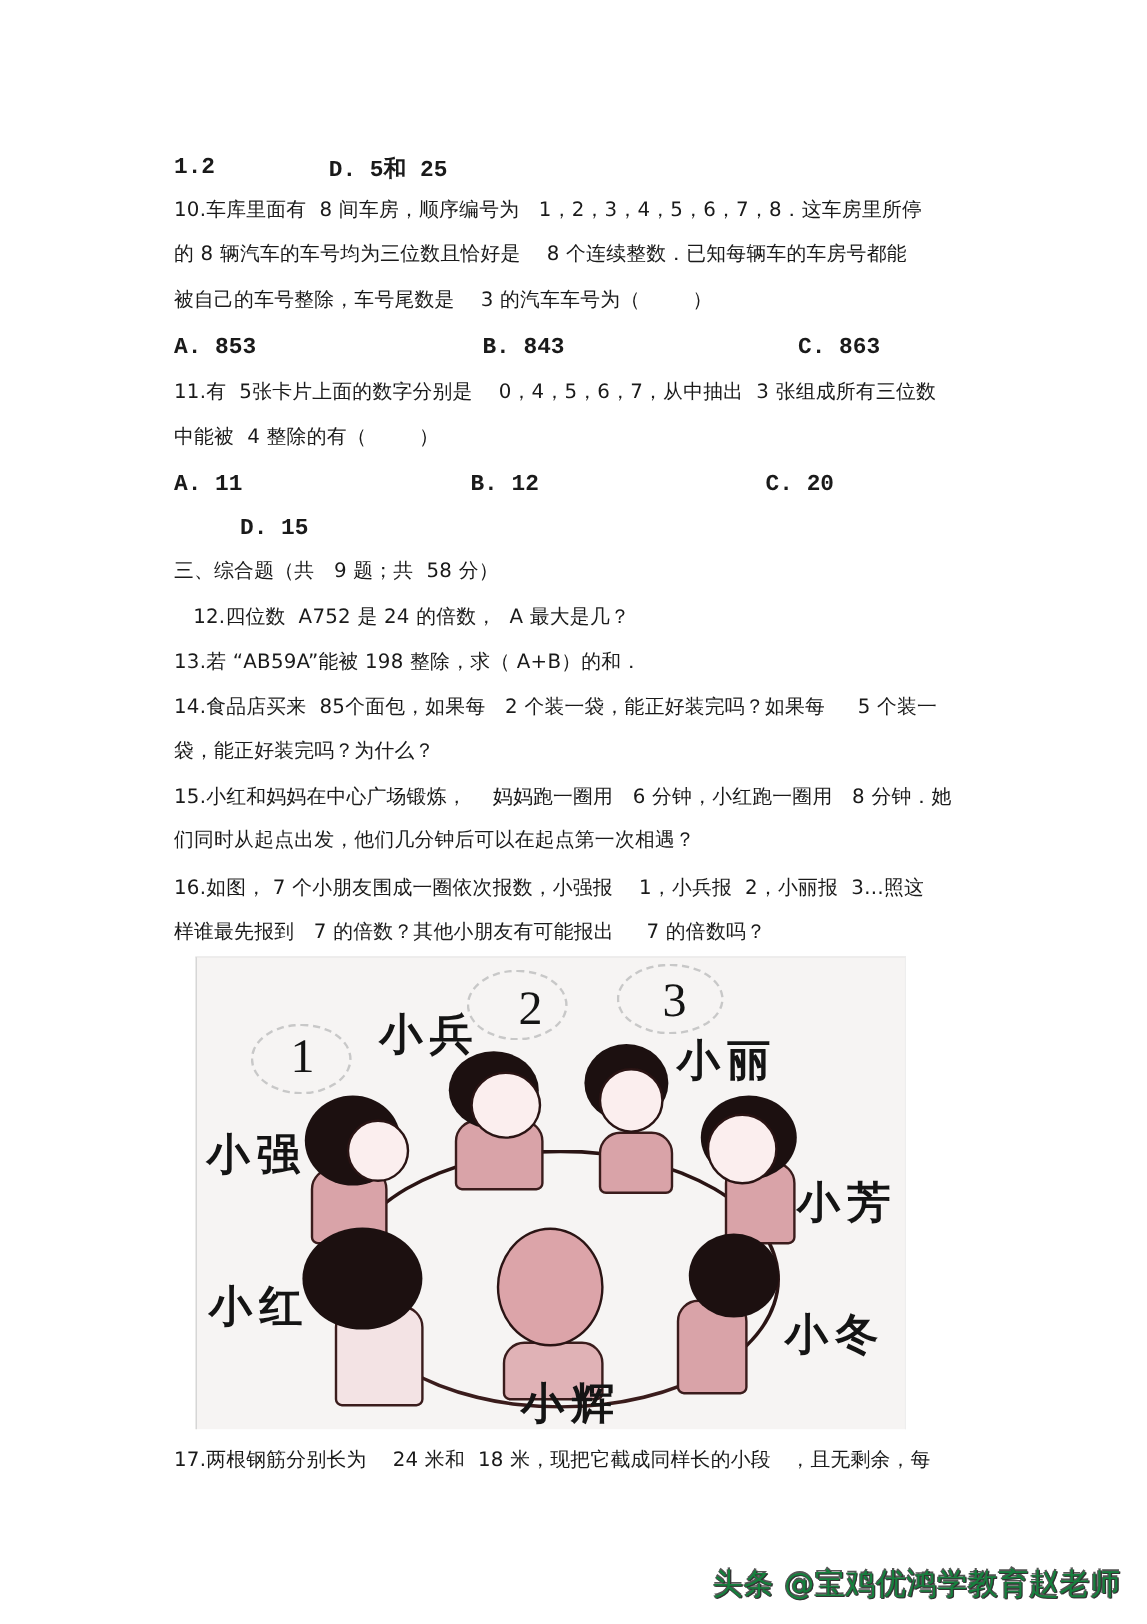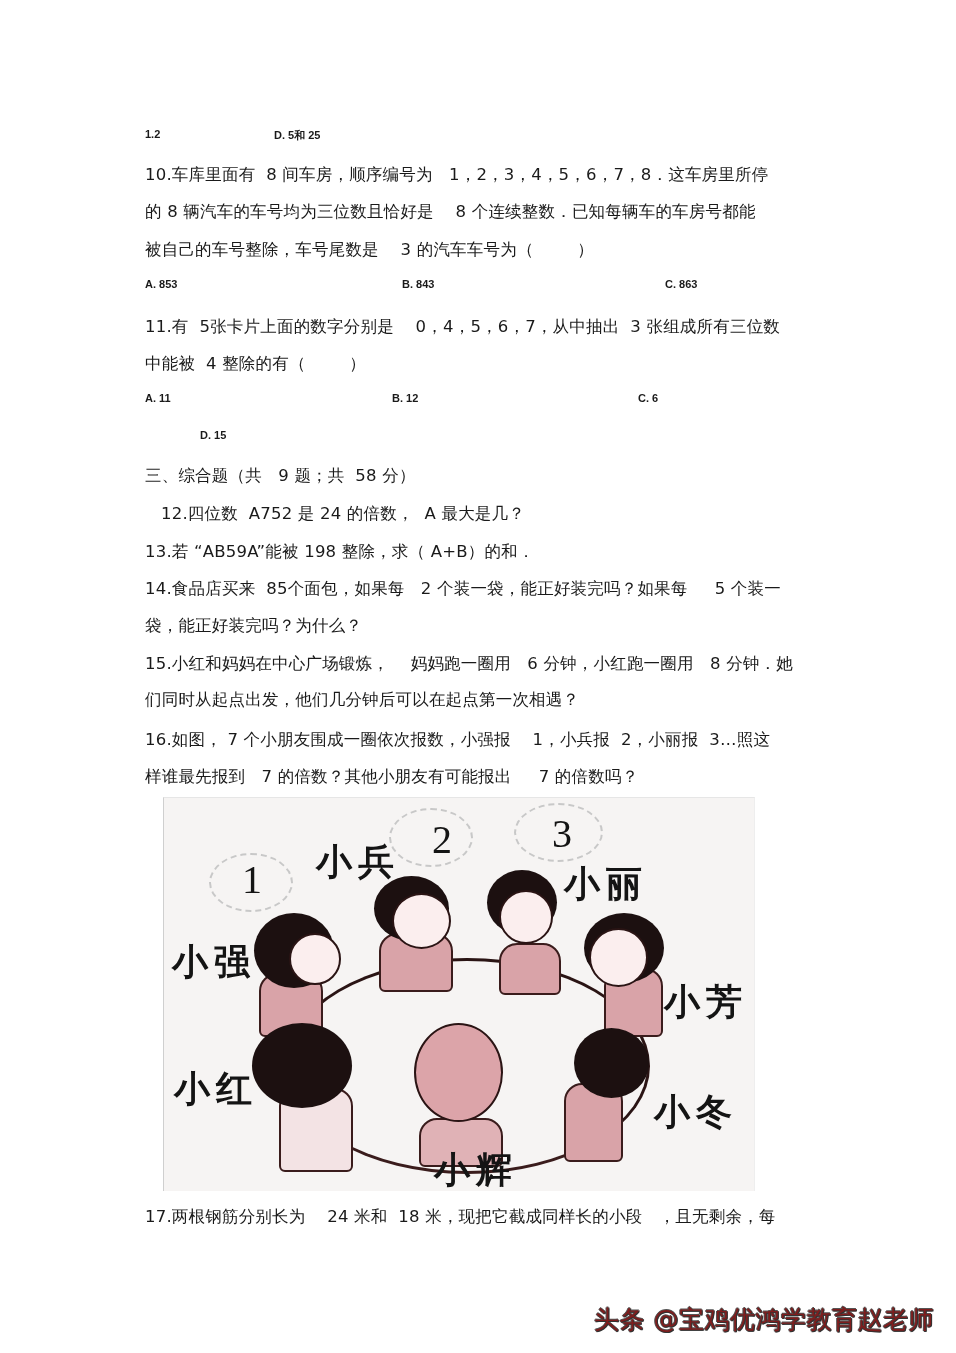--- a/index.html
+++ b/index.html
@@ -4,21 +4,21 @@
 <style>
   html, body { margin: 0; padding: 0; }
   body {
     width: 956px; height: 1353px; background: #ffffff; position: relative; overflow: hidden;
     font-family: "DejaVu Sans", "Liberation Sans", sans-serif; color: #1a1a1a;
   }
   .line {
     position: absolute; left: 145px; font-size: 16.5px; white-space: pre; line-height: 22px;
     letter-spacing: 0.2px;
   }
-  .opt { position: absolute; font-size: 11px; font-family: Liberation Sans, sans-serif; font-weight: bold; white-space: pre; }
+  .opt { position: absolute; font-size: 19px; font-family: Liberation Mono, monospace; font-weight: bold; white-space: pre; }
   .figure {
     position: absolute; left: 163px; top: 797px; width: 590px; height: 393px;
     background: #f6f4f3; border-left: 1px solid #cfcfcf; border-top: 1px solid #e6e6e6;
     border-right: 1px solid #eeeeee;
   }
   .fig-label {
     position: absolute; font-family: "DejaVu Serif", "Liberation Serif", serif; font-size: 36px;
     font-weight: bold; color: #141414; letter-spacing: 6px; white-space: pre;
   }
   .fig-num {
@@ -28,21 +28,21 @@
     position: absolute; border: 2px dashed #c8c8c8; border-radius: 50%;
   }
   .kid-head { position: absolute; border-radius: 50%; background: #1c1010; }
   .kid-face { position: absolute; border-radius: 50%; background: #fbeeee; border: 2px solid #2a1414; }
   .kid-body { position: absolute; border-radius: 18px 18px 6px 6px; background: #d9a3a8; border: 2px solid #3a1c1c; }
   .table-arc {
     position: absolute; left: 120px; top: 160px; width: 360px; height: 210px;
     border: 3px solid #2a1414; border-radius: 50%; border-bottom-color: #3a1c1c;
   }
   .watermark {
-    position: absolute; right: 22px; top: 1303px; font-size: 25px; color: #7f1d1d;
+    position: absolute; right: 22px; top: 1303px; font-size: 25px; color: #15803d;
     font-family: "DejaVu Sans", sans-serif;
     text-shadow: 1px 1px 0 #333, -1px 0 0 #555, 0 -1px 0 #555, 1px 0 0 #444, 0 1px 0 #444;
     white-space: pre; letter-spacing: 0.5px;
   }
 </style>
 </head>
 <body>
 
 <div class="opt" style="left:145px; top:128px;">1.2</div>
 <div class="opt" style="left:274px; top:128px;">D. 5和 25</div>
@@ -51,21 +51,21 @@
 <div class="line" style="top:201px;">的 8 辆汽车的车号均为三位数且恰好是    8 个连续整数．已知每辆车的车房号都能</div>
 <div class="line" style="top:239px;">被自己的车号整除，车号尾数是    3 的汽车车号为（        ）</div>
 <div class="opt" style="left:145px; top:278px;">A. 853</div>
 <div class="opt" style="left:402px; top:278px;">B. 843</div>
 <div class="opt" style="left:665px; top:278px;">C. 863</div>
 
 <div class="line" style="top:316px;">11.有  5张卡片上面的数字分别是    0，4，5，6，7，从中抽出  3 张组成所有三位数</div>
 <div class="line" style="top:353px;">中能被  4 整除的有（        ）</div>
 <div class="opt" style="left:145px; top:392px;">A. 11</div>
 <div class="opt" style="left:392px; top:392px;">B. 12</div>
-<div class="opt" style="left:638px; top:392px;">C. 6</div>
+<div class="opt" style="left:638px; top:392px;">C. 20</div>
 <div class="opt" style="left:200px; top:429px;">D. 15</div>
 
 <div class="line" style="top:465px;text-align:right;">三、综合题（共   9 题；共  58 分）</div>
 <div class="line" style="top:503px;margin-left:16px;">12.四位数  A752 是 24 的倍数，  A 最大是几？</div>
 <div class="line" style="top:541px;">13.若 “AB59A”能被 198 整除，求（ A+B）的和．</div>
 <div class="line" style="top:578px;">14.食品店买来  85个面包，如果每   2 个装一袋，能正好装完吗？如果每     5 个装一</div>
 <div class="line" style="top:615px;">袋，能正好装完吗？为什么？</div>
 <div class="line" style="top:653px;">15.小红和妈妈在中心广场锻炼，    妈妈跑一圈用   6 分钟，小红跑一圈用   8 分钟．她</div>
 <div class="line" style="top:690px;font-family:Liberation Mono, monospace;">们同时从起点出发，他们几分钟后可以在起点第一次相遇？</div>
 <div class="line" style="top:729px;">16.如图， 7 个小朋友围成一圈依次报数，小强报    1，小兵报  2，小丽报  3…照这</div>

